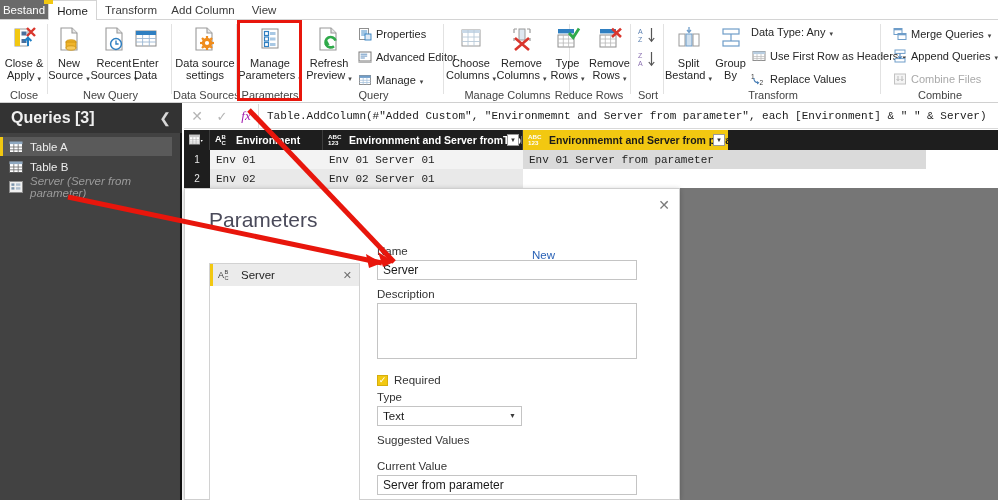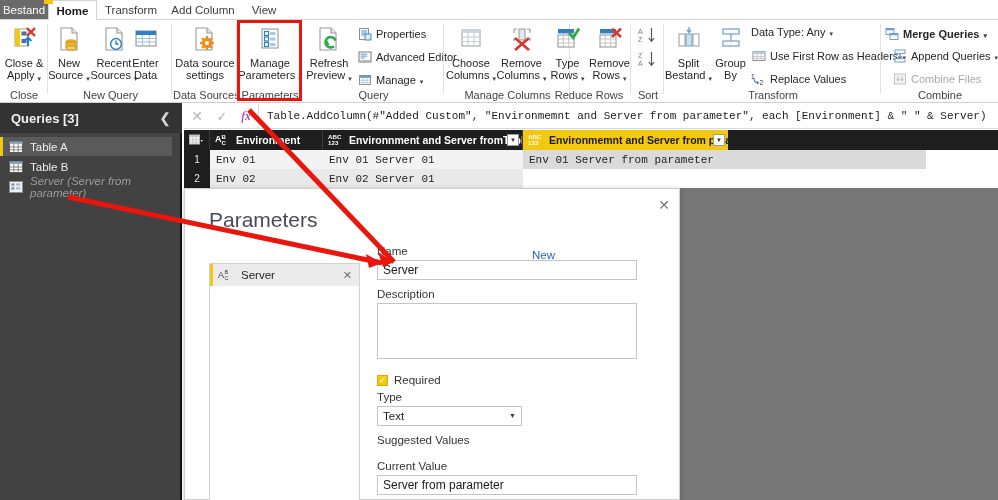--- a/index.html
+++ b/index.html
@@ -18,21 +18,21 @@
 
   .tabstrip { position:absolute; left:0; top:0; height:19px; width:998px; background:#ffffff; }
   .tab {
     position:absolute; top:0; height:19px;
     font-size:11.5px; color:#3b3b3b;
     display:flex; align-items:center; justify-content:center;
     cursor:default; white-space:nowrap;
   }
   .tab.file { background:#6a6a6a; color:#ffffff; left:0; width:48px; }
   .tab.active { background:#ffffff; color:#1b1b1b; border-left:1px solid #d4d4d4; border-right:1px solid #d4d4d4; border-top:1px solid #d4d4d4; height:20px; }
-  #tab-home { left:48px; width:49px;font-weight:bold; }
+  #tab-home { left:48px; width:49px; }
   #tab-transform { left:97px; width:68px; }
   #tab-addcolumn { left:165px; width:76px; }
   #tab-view { left:241px; width:46px; }
   .tabstrip-underline { position:absolute; left:0; top:19px; width:998px; height:1px; background:#d4d4d4; }
   .tabstrip-gap { position:absolute; left:49px; top:19px; width:47px; height:1px; background:#ffffff; }
 
   .yellow-nub { position:absolute; left:44px; top:0px; width:9px; height:4px; background:#f2c811; }
 
   #ribbon-body { position:absolute; left:0; top:20px; width:998px; height:83px; background:#ffffff; }
   #ribbon-bottomline { position:absolute; left:0; top:102px; width:998px; height:1px; background:#d0d0d0; }
@@ -69,21 +69,21 @@
 
   
   #queries-pane {
     position:absolute; left:0; top:103px; width:182px; height:397px;
     background:#424242; border-right:2px solid #111;
   }
   #queries-head {
     position:absolute; left:0; top:0; width:182px; height:30px;
     background:#333333; display:flex; align-items:center;
   }
-  #queries-title { margin-left:11px; font-size:13px; color:#f0f0f0; font-weight:bold; }
+  #queries-title { margin-left:11px; font-size:16px; color:#f0f0f0; font-weight:bold; }
   #collapse-chevron { position:absolute; right:11px; top:7px; font-size:14px; color:#d8d8d8; }
 
   .qitem {
     position:absolute; left:0; width:172px; height:19px;
     display:flex; align-items:center; font-size:11.5px; color:#ededed;
   }
   .qitem.sel { background:#5a5a5a; border-left:3px solid #f2c811; }
   .qitem .qic { width:14px; height:14px; margin-left:9px; margin-right:7px; flex:0 0 auto; }
   .qitem.sel .qic { margin-left:6px; }
   .qitem.ghost { color:#9b9b9b; font-style:italic; }
@@ -508,21 +508,21 @@
             <path d="M6.4 9 L9 11 L6.4 12.8" fill="#4a7fb5"></path>
           </svg>
         </span>
         <span>Replace Values</span>
       </div>
       <div class="glabel">Transform</div>
       <div class="sep"></div>
     </div>
 
     <div class="grp" style="left:882px; width:116px;">
-      <div class="smallrow" style="left:2px; top:6px;font-weight:bold;">
+      <div class="smallrow" style="left:10px; top:6px;">
         <span class="ic">
           <svg width="14" height="14" viewBox="0 0 14 14">
             <rect x="1" y="1.5" width="8" height="6" fill="#ffffff" stroke="#6f9dc9"></rect>
             <rect x="1" y="1.5" width="8" height="1.8" fill="#6f9dc9"></rect>
             <rect x="5" y="6.5" width="8" height="6" fill="#ffffff" stroke="#6f9dc9"></rect>
             <rect x="5" y="6.5" width="8" height="1.8" fill="#6f9dc9"></rect>
           </svg>
         </span>
         <span>Merge Queries</span>
         <span class="caret">▾</span>

